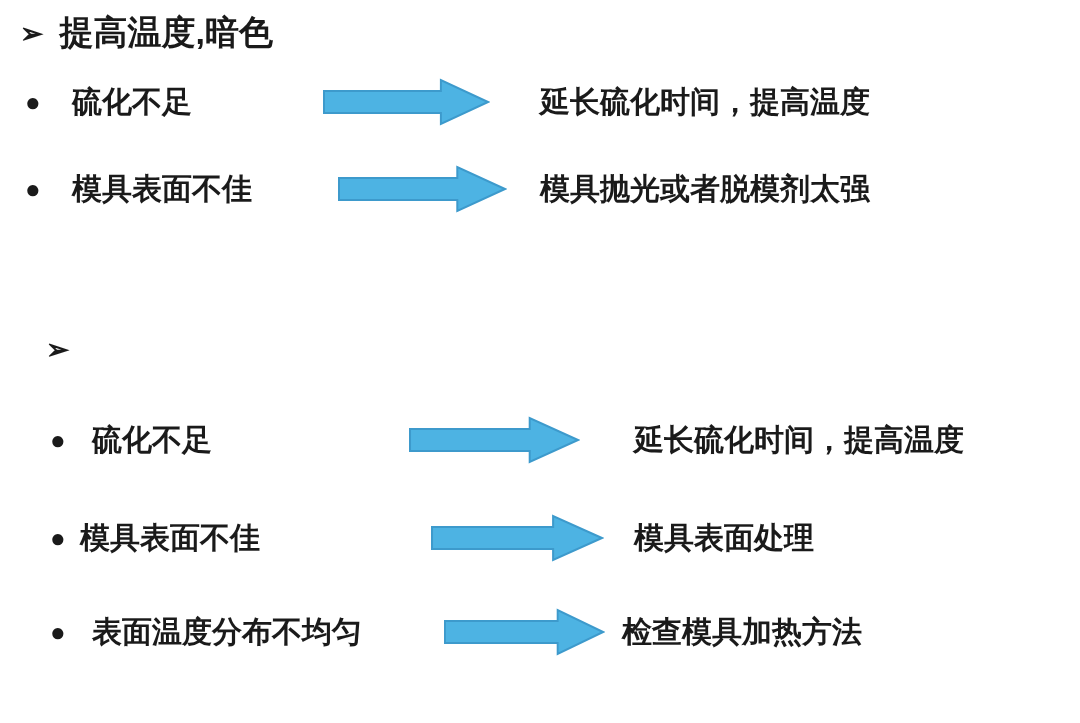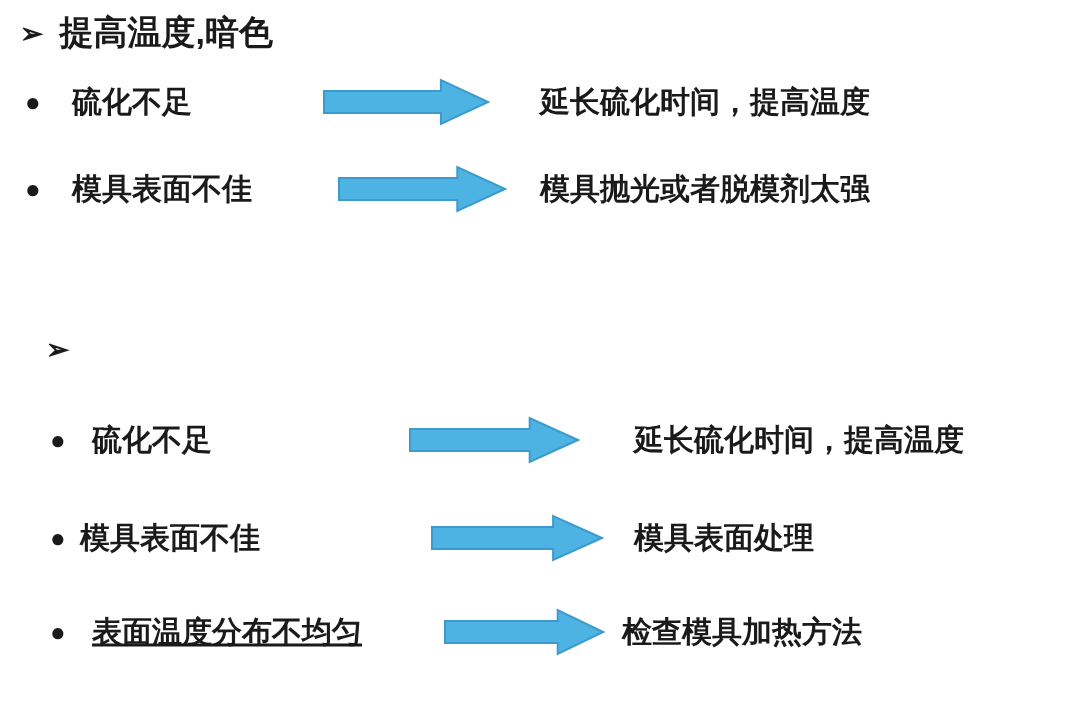--- a/index.html
+++ b/index.html
@@ -71,21 +71,21 @@
   #row-2-1 .solution   { left: 634px; }
 
   #row-2-2 { top: 513px; }
   #row-2-2 .dot-bullet { left: 50px; }
   #row-2-2 .cause      { left: 80px; }
   #row-2-2 .arrow      { left: 431px; width: 173px; }
   #row-2-2 .solution   { left: 634px; }
 
   #row-2-3 { top: 607px; }
   #row-2-3 .dot-bullet { left: 50px; }
-  #row-2-3 .cause      { left: 92px; text-decoration: underline; }
+  #row-2-3 .cause      { left: 92px; }
   #row-2-3 .arrow      { left: 444px; width: 161px; }
   #row-2-3 .solution   { left: 622px; }
 </style>
 </head>
 <body>
 
 <div class="canvas">
 
   <div class="heading" id="heading-1">
     <span class="tri-bullet">➢</span>

